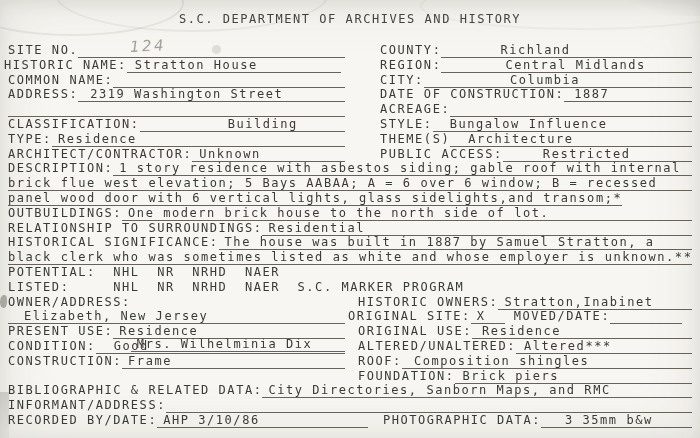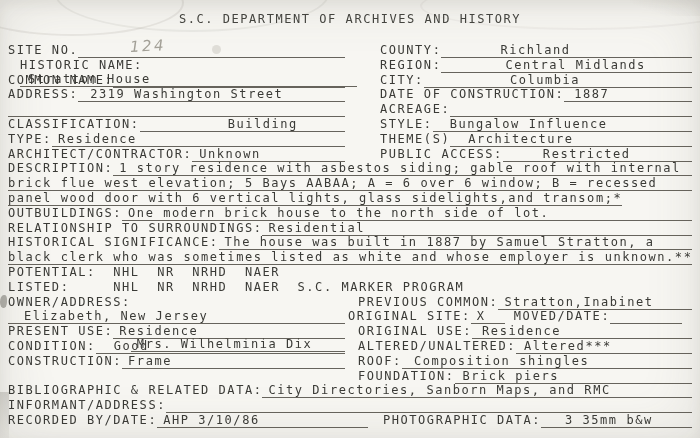--- a/index.html
+++ b/index.html
@@ -61,21 +61,21 @@
         <div class="cell" style="left: 8px; width: 337px;">
           <span class="lab"><span class="txt">SITE NO.</span></span>
           <span class="val hand-wrap grow" style="padding-left: 52px;"><span class="hand">124</span></span>
         </div>
         <div class="cell" style="left: 380px; width: 312px;">
           <span class="lab"><span class="txt">COUNTY:</span></span>
           <span class="val grow" style="padding-left: 59px;"><span class="txt">Richland</span></span>
         </div>
       </div>
       <div class="row" style="top: 57.8px;">
-        <div class="cell" style="left: 20px; width: 337px; flex-direction: column;">
+        <div class="cell" style="left: 4px; width: 337px;">
           <span class="lab"><span class="txt">HISTORIC NAME:</span></span>
           <span class="val grow" style="padding-left: 8px;"><span class="txt">Stratton House</span></span>
         </div>
         <div class="cell" style="left: 380px; width: 312px;">
           <span class="lab"><span class="txt">REGION:</span></span>
           <span class="val grow" style="padding-left: 64px;"><span class="txt">Central Midlands</span></span>
         </div>
       </div>
       <div class="row" style="top: 72.6px;">
         <div class="cell" style="left: 8px; width: 337px;">
@@ -184,21 +184,21 @@
         <div class="cell" style="left: 8px; width: 684px;">
           <span class="lab"><span class="txt">LISTED:     NHL  NR  NRHD  NAER  S.C. MARKER PROGRAM</span></span>
         </div>
       </div>
       <div class="row" style="top: 294.6px;">
         <div class="cell" style="left: 8px; width: 337px;">
           <span class="lab"><span class="txt">OWNER/ADDRESS:</span></span>
           <span class="val grow" style="padding-left: 6px; margin-top: 42px;"><span class="txt">Mrs. Wilhelminia Dix</span></span>
         </div>
         <div class="cell" style="left: 358px; width: 334px;">
-          <span class="lab"><span class="txt">PREVIOUS COMMON:</span></span>
+          <span class="lab"><span class="txt">HISTORIC OWNERS:</span></span>
           <span class="val grow" style="padding-left: 6px;"><span class="txt">Stratton,Inabinet</span></span>
         </div>
       </div>
       <div class="row" style="top: 309.4px;">
         <div class="cell" style="left: 8px; width: 337px;">
           <span class="val grow" style="padding-left: 16px;"><span class="txt">Elizabeth, New Jersey</span></span>
         </div>
         <div class="cell" style="left: 348px; width: 334px;">
           <span class="lab"><span class="txt">ORIGINAL SITE:</span></span>
           <span class="val" style="width: 28px; padding-left: 6px;"><span class="txt">X</span></span>

